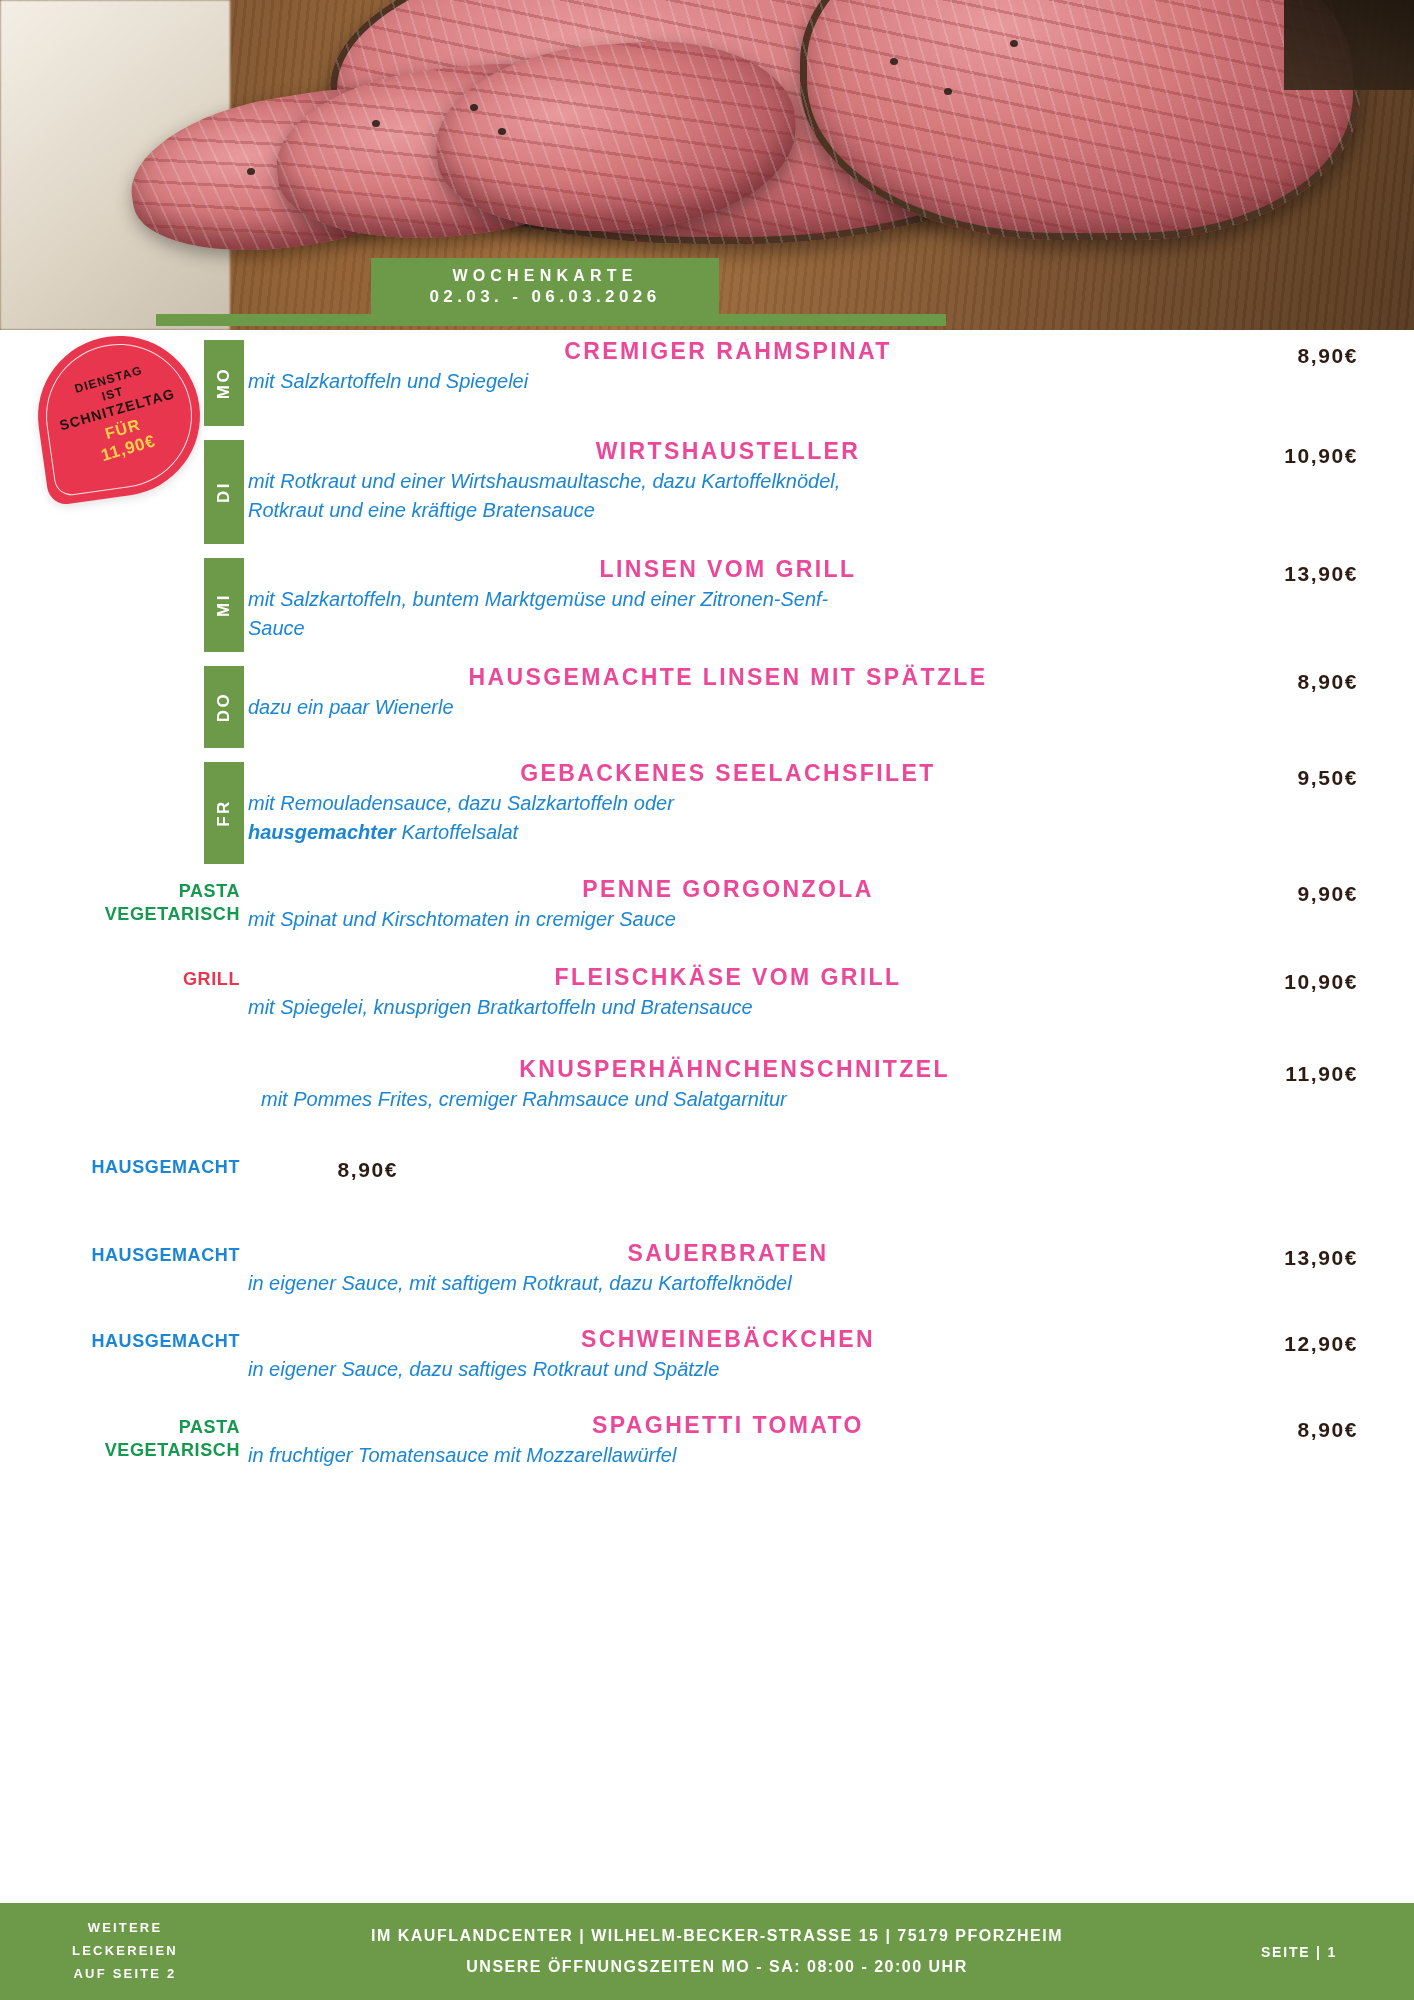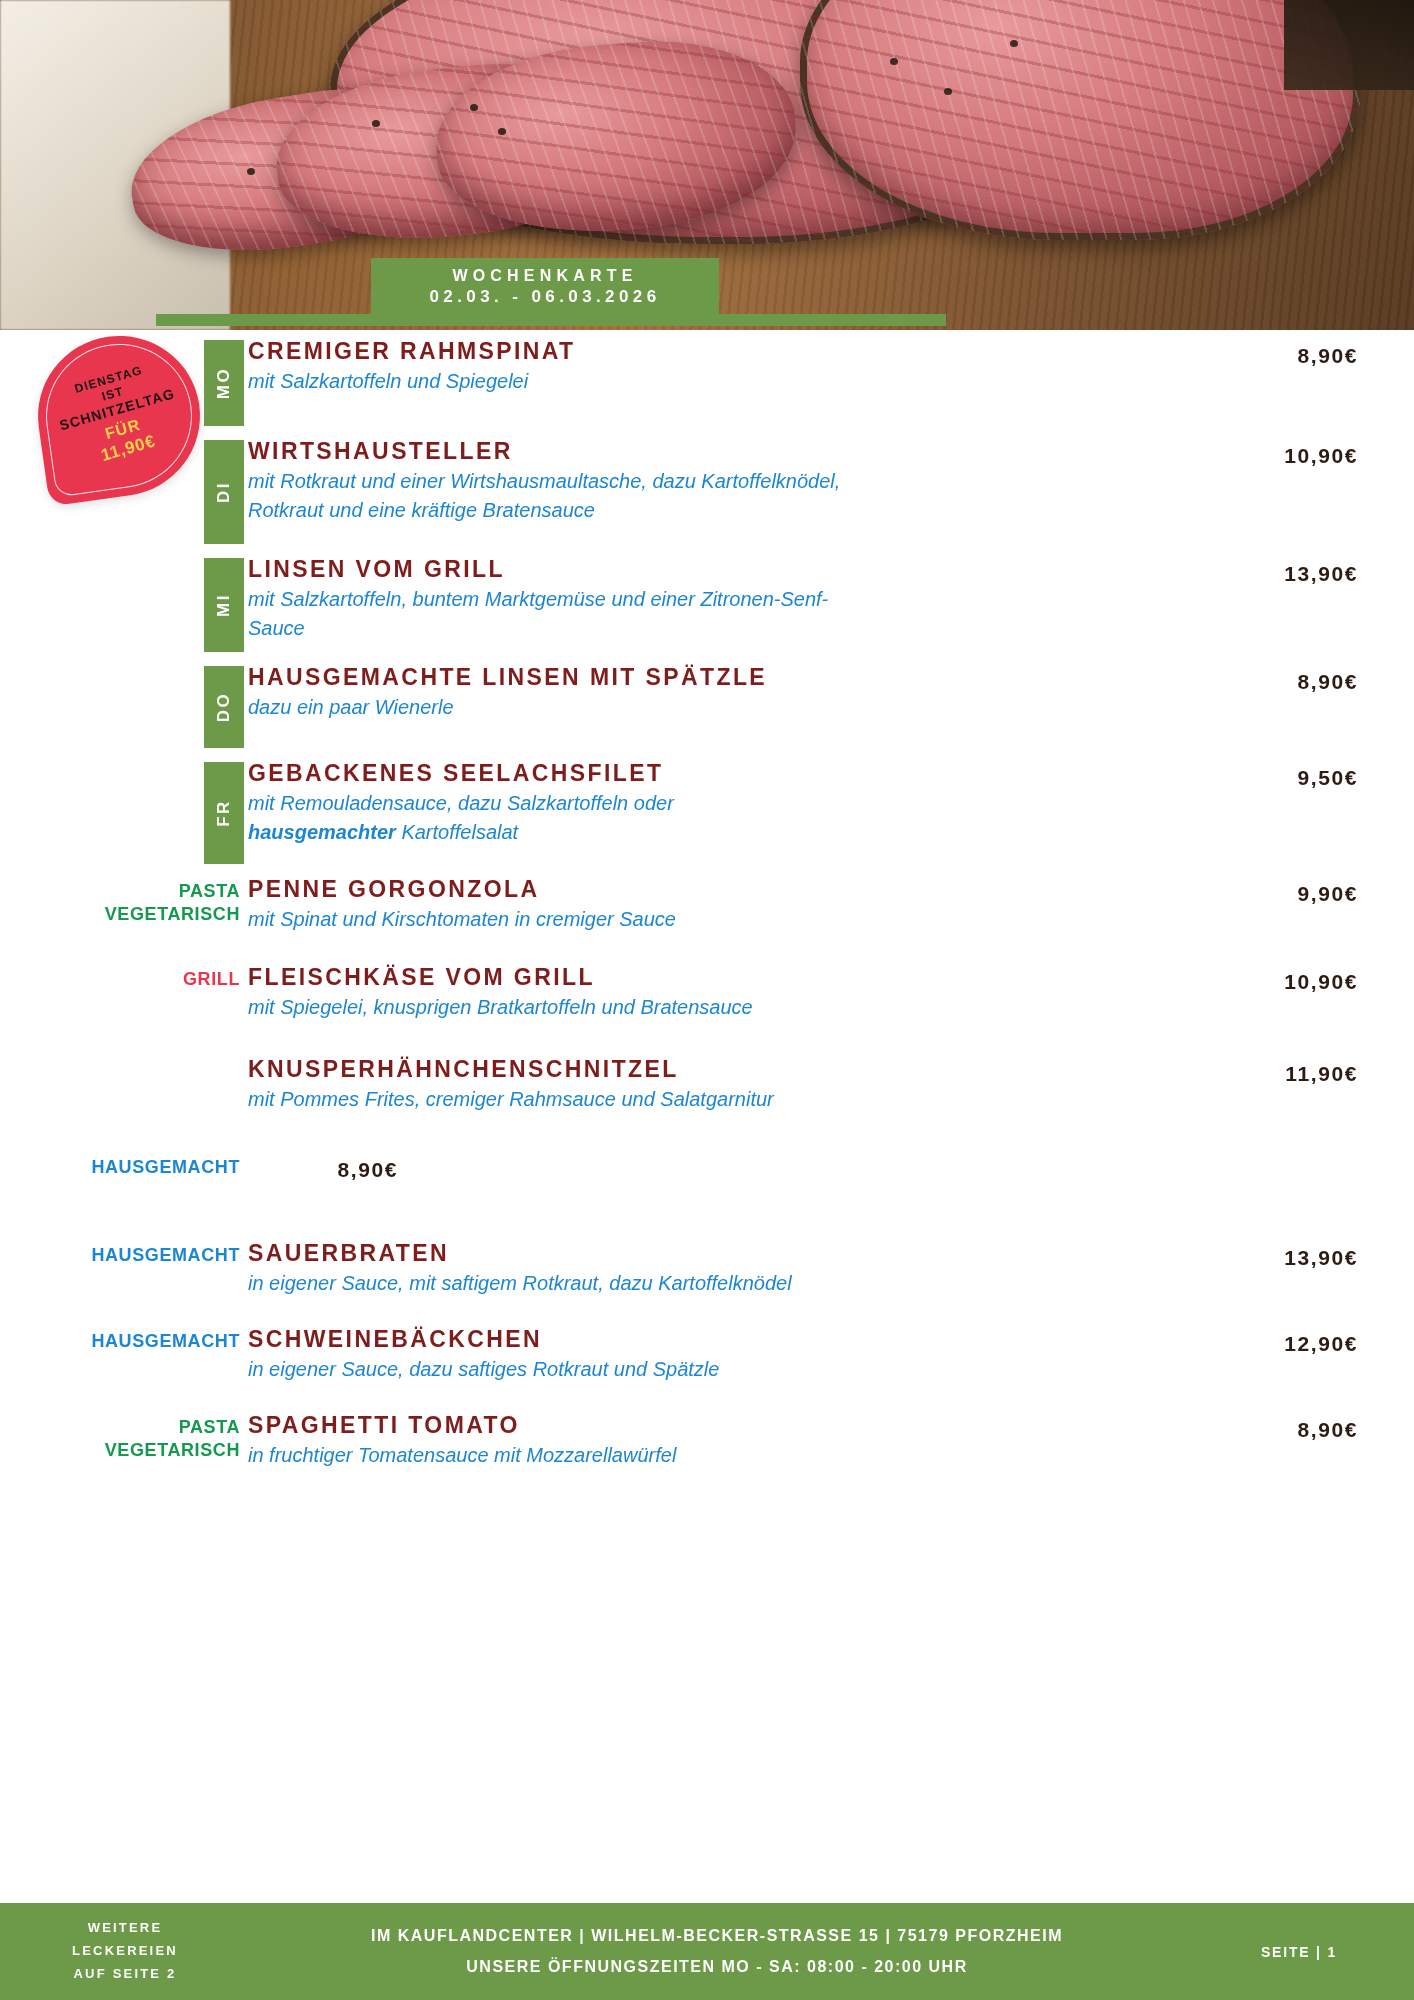--- a/index.html
+++ b/index.html
@@ -134,22 +134,22 @@
     background:#6c9a48;
     display:flex; align-items:center; justify-content:center;
   }
   .daytab span{
     color:#fff; font-size:17px; font-weight:700; letter-spacing:2.5px;
     transform:rotate(-90deg); white-space:nowrap;
   }
 
   .body{ flex:1 1 auto; min-width:0; padding-top:2px; }
   .dish{
-    color:#7f1d1d; font-size:23px; font-weight:700; letter-spacing:2.4px;
-    line-height:1.16; white-space:nowrap;
+    color:#ec4899; font-size:23px; font-weight:700; letter-spacing:2.4px;
+    line-height:1.16; white-space:nowrap;text-align:center;
   }
   .desc{
     color:#1b86d4; font-size:20px; font-style:italic; line-height:1.3;
     margin-top:3px;
   }
   .desc b{ font-weight:700; font-style:italic; }
   .price{
     flex:0 0 150px; width:150px; text-align:right;
     color:#2e1c14; font-size:21px; font-weight:700; letter-spacing:1.6px;
     padding-top:8px;
@@ -291,21 +291,21 @@
         <div class="lead-label red">
           <div>GRILL</div>
         </div>
       </div>
       <div class="body">
         <div class="dish">FLEISCHKÄSE VOM GRILL</div>
         <div class="desc">mit Spiegelei, knusprigen Bratkartoffeln und Bratensauce</div>
       </div>
       <div class="price">10,90€</div>
     </div>
-    <div class="row" style="height: 96px;">
+    <div class="row" style="height: 96px; padding-left: 13px;">
       <div class="lead"></div>
       <div class="body">
         <div class="dish">KNUSPERHÄHNCHENSCHNITZEL</div>
         <div class="desc">mit Pommes Frites, cremiger Rahmsauce und Salatgarnitur</div>
       </div>
       <div class="price">11,90€</div>
     </div>
     <div class="row" style="height: 88px;">
       <div class="lead">
         <div class="lead-label blue">

